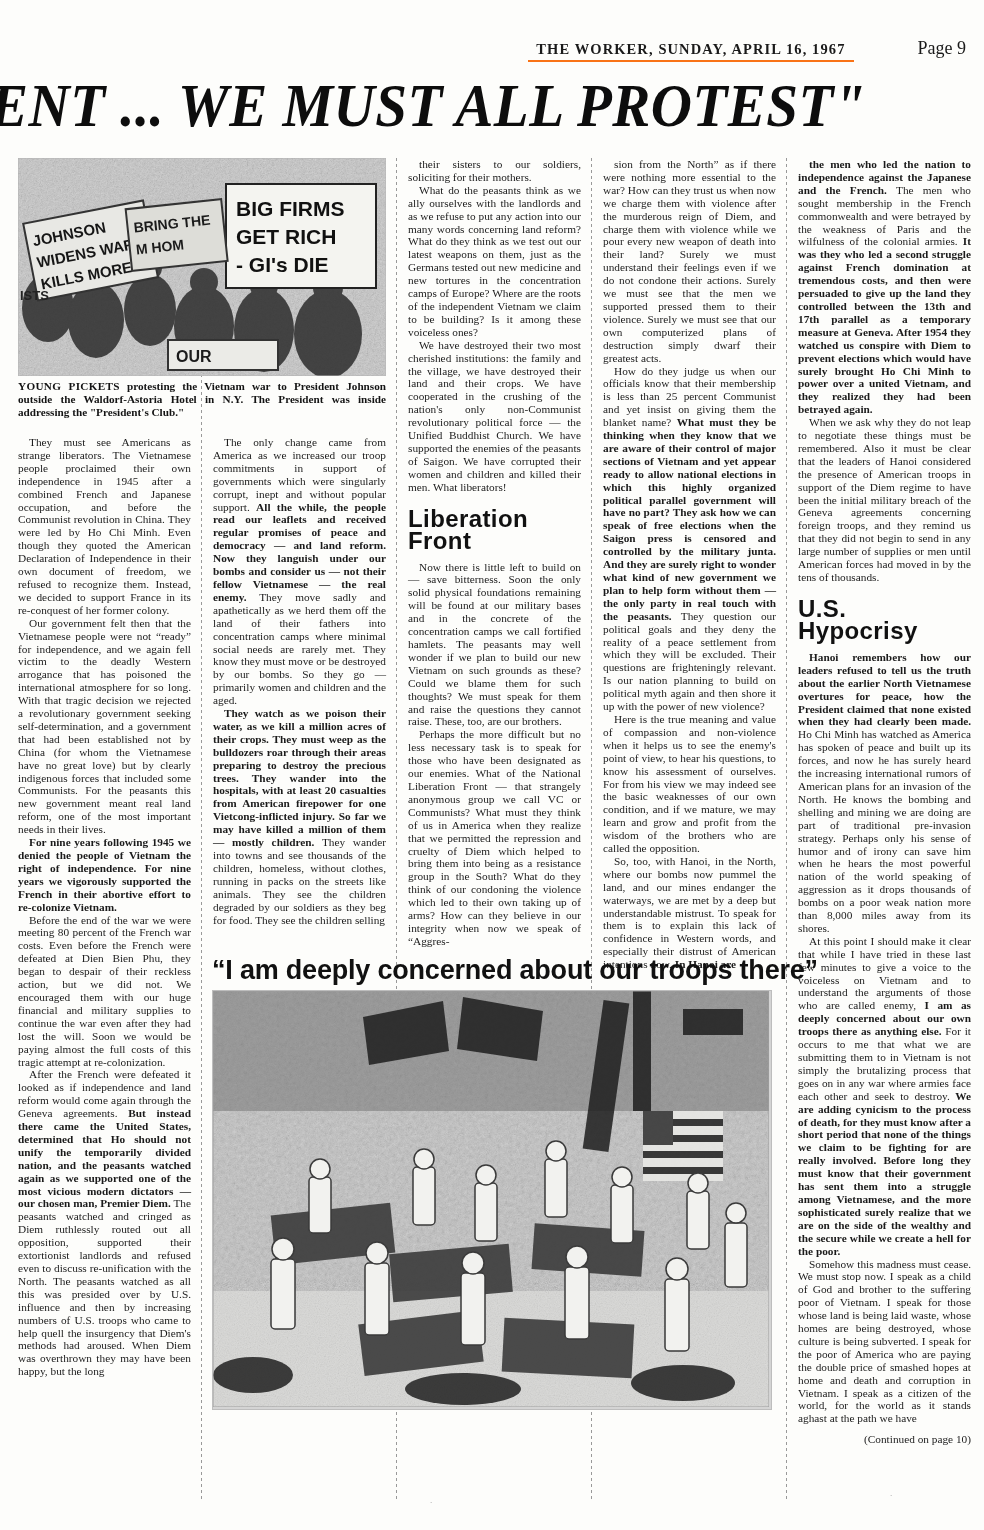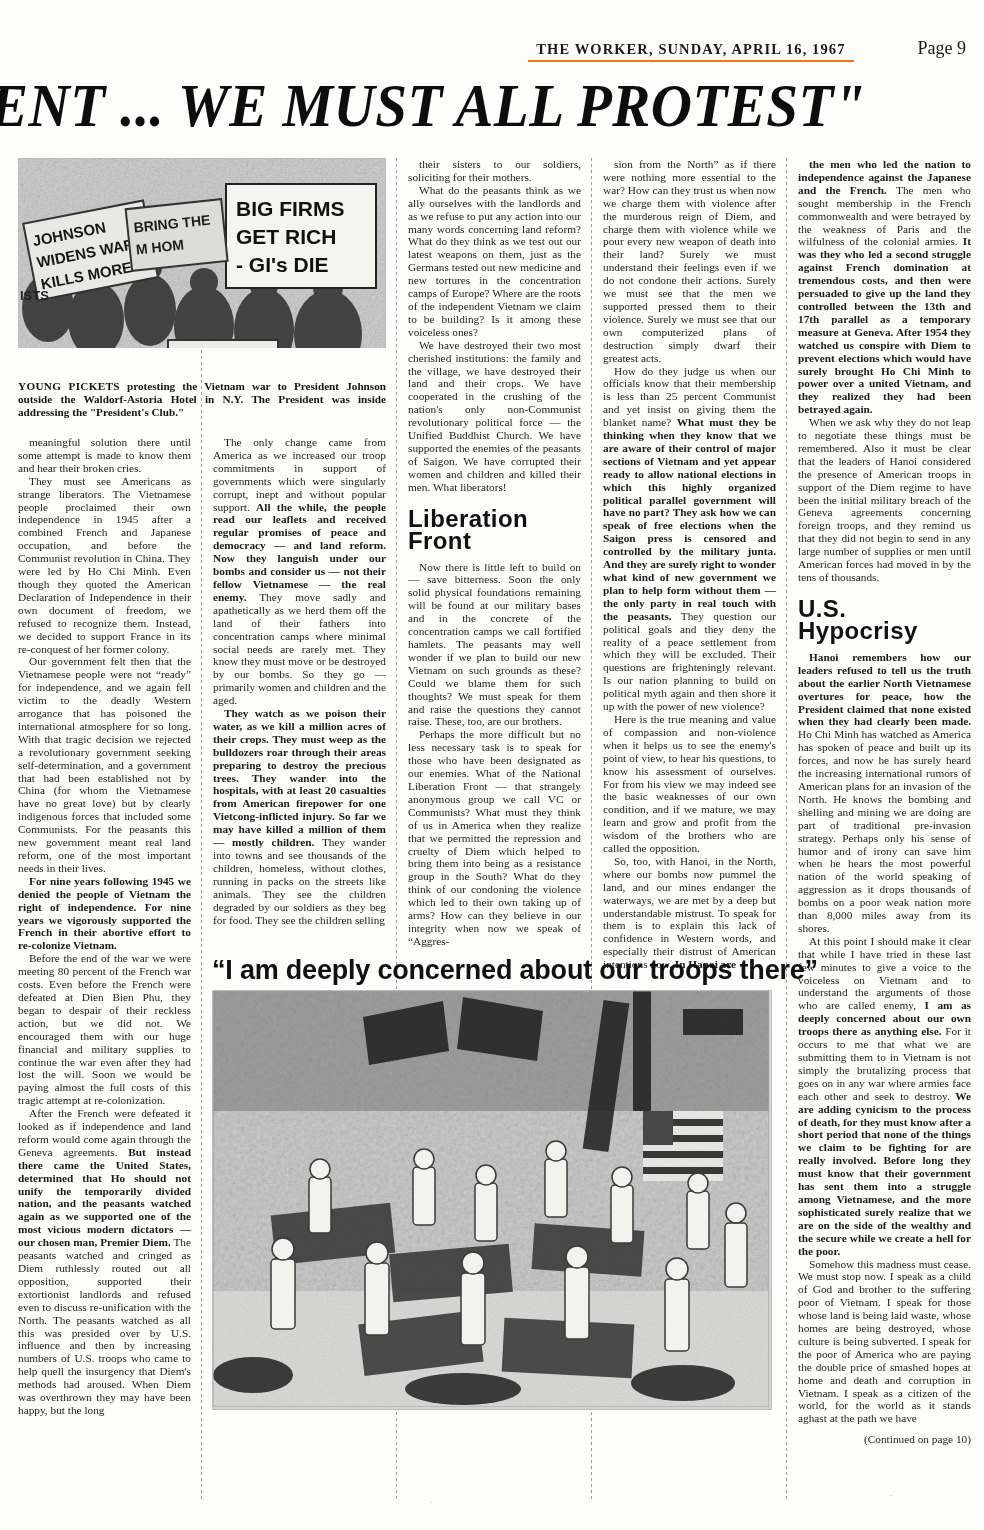--- a/index.html
+++ b/index.html
@@ -81,21 +81,21 @@
     line-height:12.9px;
     text-align:justify;
     text-indent:11px;
     color:#1b1b1b;
     -webkit-hyphens:auto;hyphens:auto;
   }
   p b{font-weight:bold;}
   
   .photo1{
     position:absolute;top:0;left:0;
-    width:368px;height:190px;
+    width:368px;height:218px;
     overflow:hidden;
     background:#cfcfcf;
   }
   .caption1{
     position:absolute;top:222px;left:0;
     width:368px;
     font-family:"Liberation Serif", serif;
     font-size:11.2px;
     line-height:13.2px;
     text-align:justify;
@@ -219,21 +219,20 @@
             </g>
             <text x="2" y="142" font-family="Liberation Sans, sans-serif" font-size="13" font-weight="bold" fill="#222">ISTS</text>
             <rect x="0" y="0" width="368" height="218" fill="none" stroke="#b4b4b4"></rect>
           </svg>
         </div>
         <div class="caption1">
           <span class="lead">YOUNG PICKETS</span><span class="rest"> protesting the Vietnam war to President Johnson outside the Waldorf-Astoria Hotel in N.Y. The President was inside addressing the "President's Club."</span>
         </div>
       </div>
       <div style="position:absolute;top:278px;left:0;width:173px;">
-        <p>meaningful solution there until some attempt is made to know them and hear their broken cries.</p>
         <p>They must see Americans as strange liberators. The Vietnamese people proclaimed their own independence in 1945 after a combined French and Japanese occupation, and before the Communist revolution in China. They were led by Ho Chi Minh. Even though they quoted the American Declaration of Independence in their own document of freedom, we refused to recognize them. Instead, we decided to support France in its re-conquest of her former colony.</p>
         <p>Our government felt then that the Vietnamese people were not “ready” for independence, and we again fell victim to the deadly Western arrogance that has poisoned the international atmosphere for so long. With that tragic decision we rejected a revolutionary government seeking self-determination, and a government that had been established not by China (for whom the Vietnamese have no great love) but by clearly indigenous forces that included some Communists. For the peasants this new government meant real land reform, one of the most important needs in their lives.</p>
         <p><b>For nine years following 1945 we denied the people of Vietnam the right of independence. For nine years we vigorously supported the French in their abortive effort to re-colonize Vietnam.</b></p>
         <p>Before the end of the war we were meeting 80 percent of the French war costs. Even before the French were defeated at Dien Bien Phu, they began to despair of their reckless action, but we did not. We encouraged them with our huge financial and military supplies to continue the war even after they had lost the will. Soon we would be paying almost the full costs of this tragic attempt at re-colonization.</p>
         <p>After the French were defeated it looked as if independence and land reform would come again through the Geneva agreements. <b>But instead there came the United States, determined that Ho should not unify the temporarily divided nation, and the peasants watched again as we supported one of the most vicious modern dictators — our chosen man, Premier Diem.</b> The peasants watched and cringed as Diem ruthlessly routed out all opposition, supported their extortionist landlords and refused even to discuss re-unification with the North. The peasants watched as all this was presided over by U.S. influence and then by increasing numbers of U.S. troops who came to help quell the insurgency that Diem's methods had aroused. When Diem was overthrown they may have been happy, but the long</p>
       </div>
     </div>
 
     <div class="col col2">
       <div class="rule"></div>

